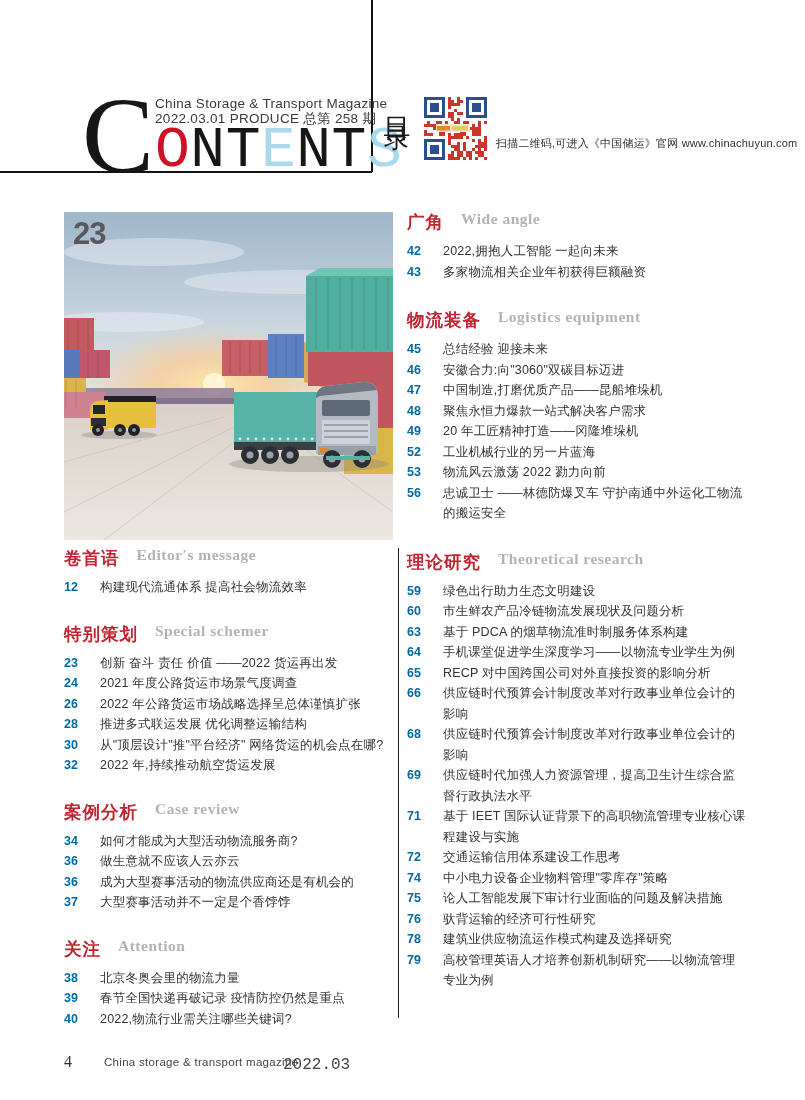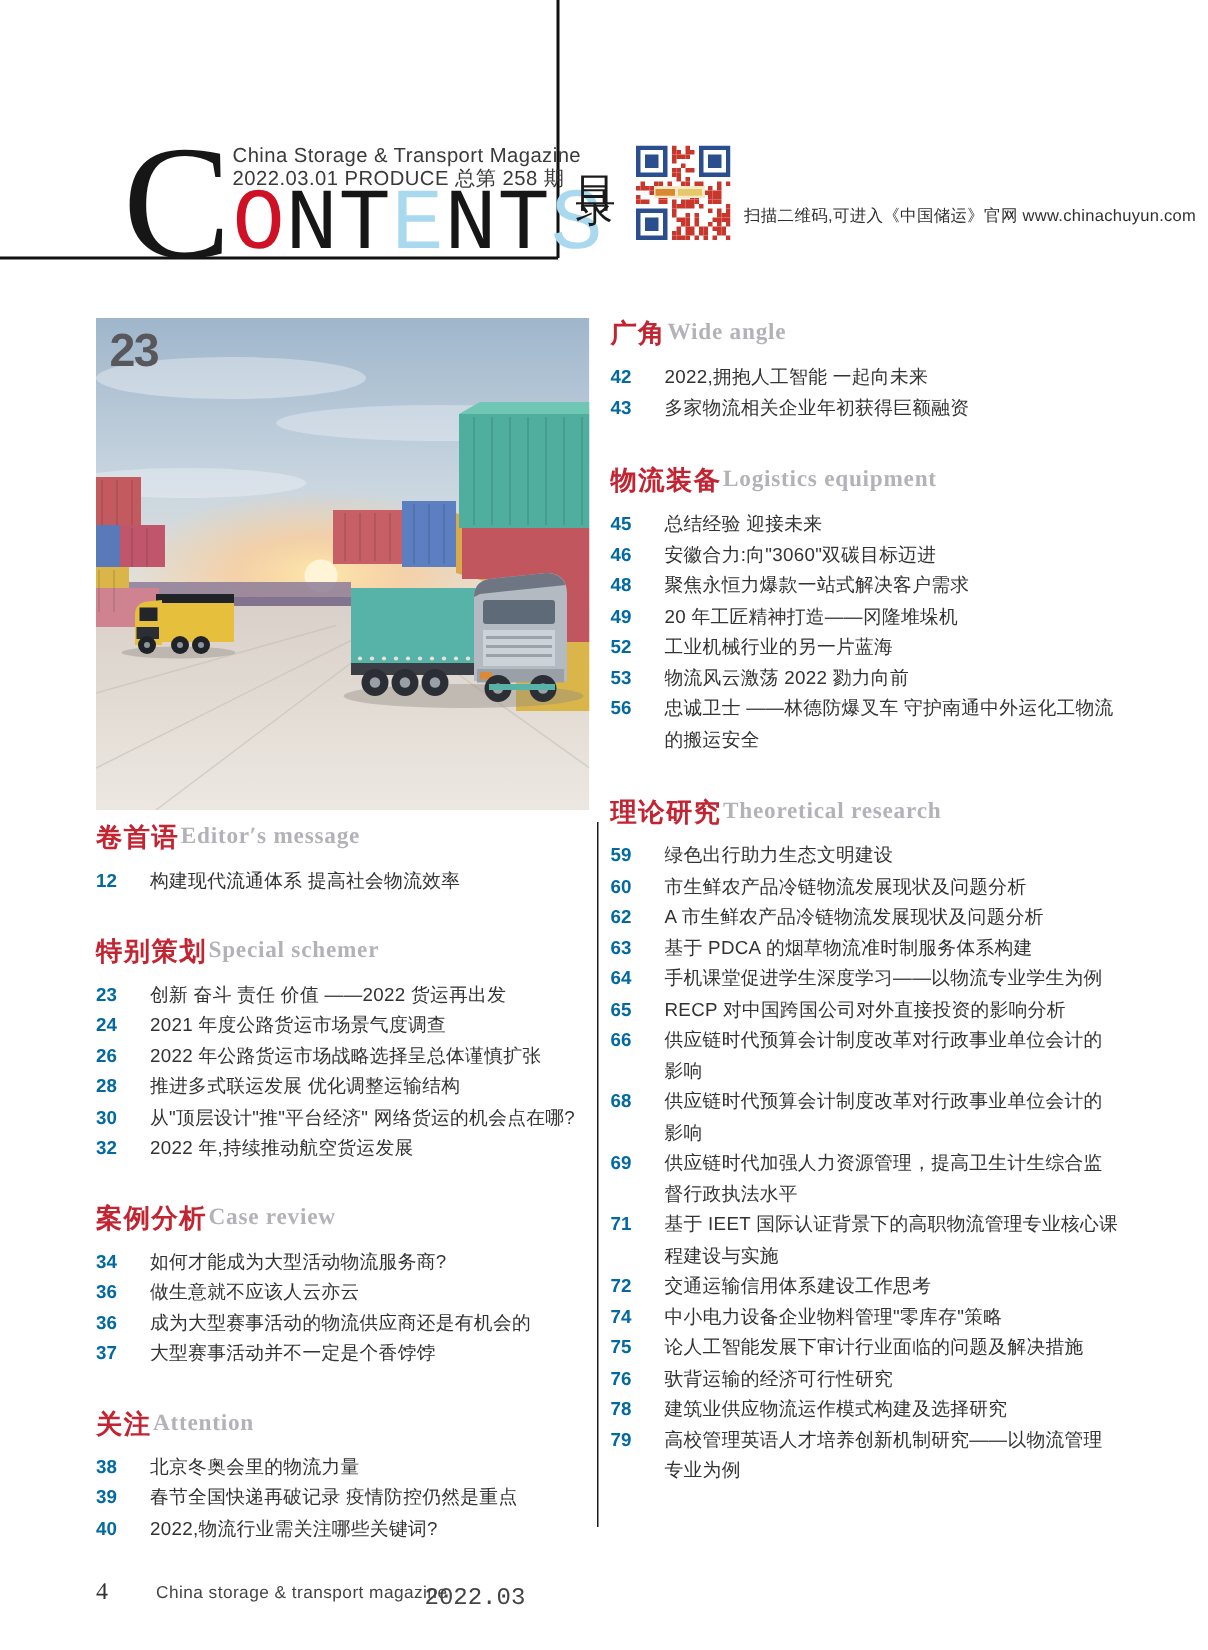--- a/index.html
+++ b/index.html
@@ -26,21 +26,21 @@
   .photo svg { display:block; }
   .photo-num { position:absolute; left:9px; top:4px; font-size:31px; font-weight:bold; letter-spacing:-1px; color:#58585c; font-family:"Liberation Sans", sans-serif; }
 
   
   .left-col  { position:absolute; left:64px;  top:546px; width:336px; }
   .right-col { position:absolute; left:407px; top:210px; width:340px; }
   .col-rule  { position:absolute; left:398px; top:548px; width:1px; height:470px; background:#1a1a1a; }
 
   .toc-section { margin-bottom:24px; }
   .right-col .toc-section { margin-bottom:26px; }
-  .sec-h { display:flex; align-items:center; gap:1px; margin-bottom:7px; }
+  .sec-h { display:flex; align-items:flex-start; gap:17px; margin-bottom:7px; }
   .sec-h .cn { font-size:17.5px; font-weight:bold; color:#c22432; letter-spacing:1px; }
   .sec-h .en { font-family:"Liberation Serif", serif; font-size:15.5px; color:#b3b2b8; letter-spacing:0.5px; }
   ul.items { list-style:none; }
   .item { display:flex; line-height:20.5px; }
   .item .pg { width:36px; flex:0 0 36px; font-weight:bold; font-size:12.5px; color:#0369a1; }
   .item .tt { flex:1; font-size:12.5px; color:#333; letter-spacing:0.2px; }
 
   
   .footer { position:absolute; left:0; top:1053px; width:100%; height:20px; }
   .footer .fpage { position:absolute; left:64px; top:0; font-family:"Liberation Serif", serif; font-size:16px; color:#333; }
@@ -462,20 +462,24 @@
         <ul class="items">
           <li class="item">
             <span class="pg">45</span>
             <span class="tt">总结经验 迎接未来</span>
           </li>
           <li class="item">
             <span class="pg">46</span>
             <span class="tt">安徽合力:向"3060"双碳目标迈进</span>
           </li>
           <li class="item">
+            <span class="pg">47</span>
+            <span class="tt">中国制造,打磨优质产品——昆船堆垛机</span>
+          </li>
+          <li class="item">
             <span class="pg">48</span>
             <span class="tt">聚焦永恒力爆款一站式解决客户需求</span>
           </li>
           <li class="item">
             <span class="pg">49</span>
             <span class="tt">20 年工匠精神打造——冈隆堆垛机</span>
           </li>
           <li class="item">
             <span class="pg">52</span>
             <span class="tt">工业机械行业的另一片蓝海</span>
@@ -496,24 +500,20 @@
           <span class="en">Theoretical research</span>
         </h2>
         <ul class="items">
           <li class="item">
             <span class="pg">59</span>
             <span class="tt">绿色出行助力生态文明建设</span>
           </li>
           <li class="item">
             <span class="pg">60</span>
             <span class="tt">市生鲜农产品冷链物流发展现状及问题分析</span>
-          </li>
-          <li class="item">
-            <span class="pg">62</span>
-            <span class="tt">A 市生鲜农产品冷链物流发展现状及问题分析</span>
           </li>
           <li class="item">
             <span class="pg">63</span>
             <span class="tt">基于 PDCA 的烟草物流准时制服务体系构建</span>
           </li>
           <li class="item">
             <span class="pg">64</span>
             <span class="tt">手机课堂促进学生深度学习——以物流专业学生为例</span>
           </li>
           <li class="item">

